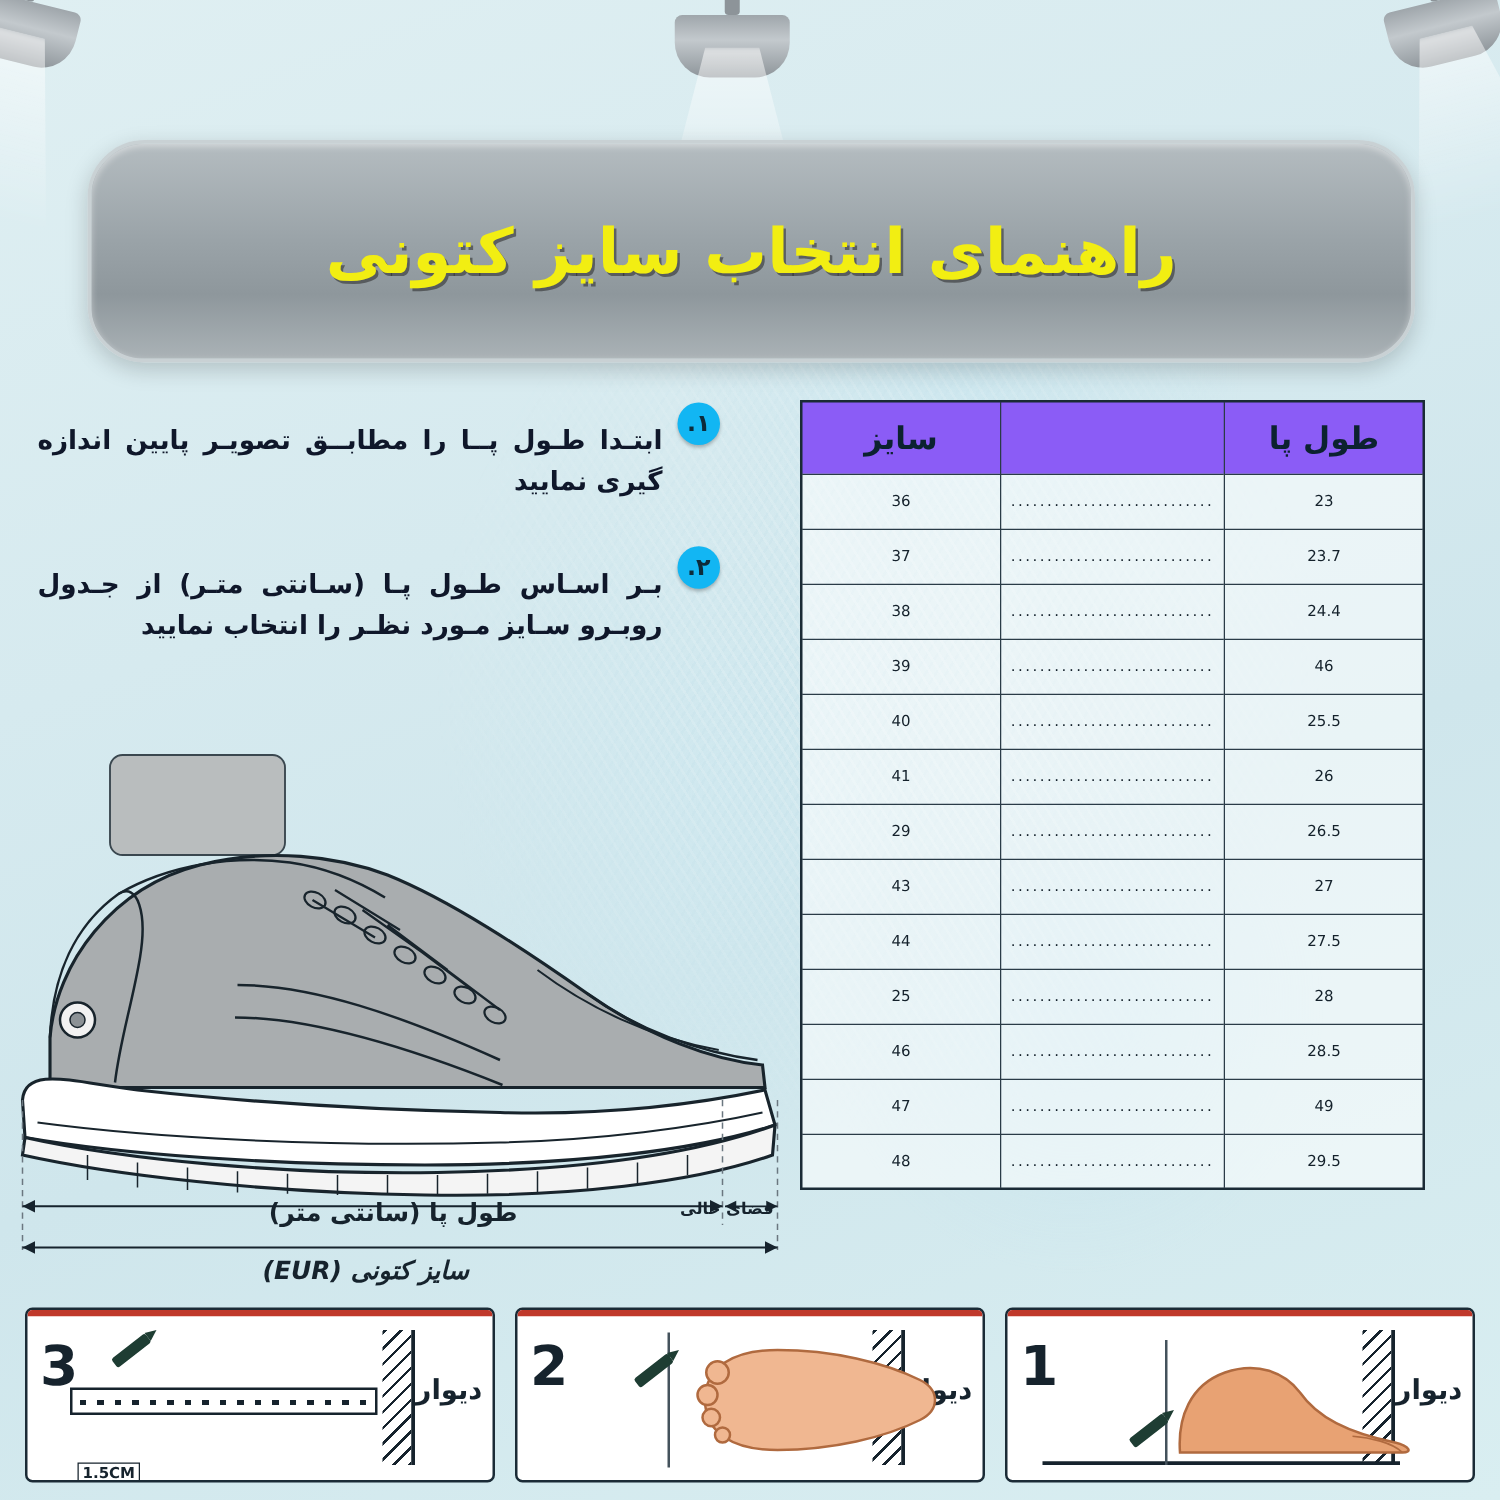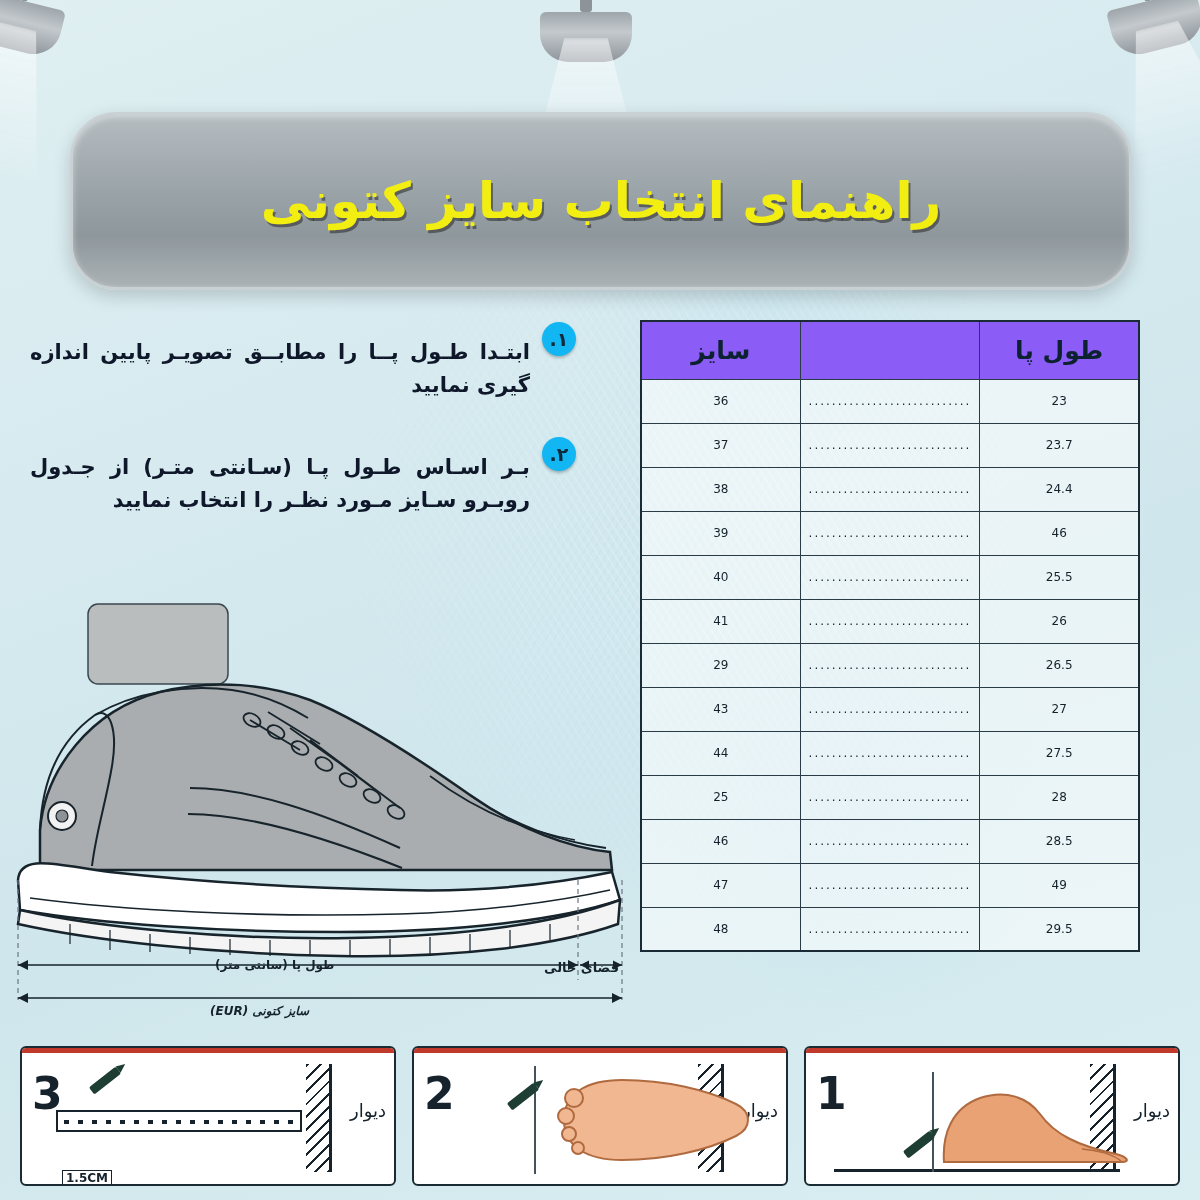--- a/index.html
+++ b/index.html
@@ -114,21 +114,21 @@
     font-size: 25px; font-weight: bold;
     height: 58px;
   }
   .col-len { width: 160px; }
   .col-dots { width: 180px; color: #1b2b36; letter-spacing: 2px; font-size: 18px; }
   .col-size { width: 160px; }
 
   
   .shoe-wrap { position: absolute; left: 0px; top: 580px; width: 640px; height: 450px; }
   .measure-caption {
-    position: absolute; font-size: 12px; font-weight: bold;
+    position: absolute; font-size: 20px; font-weight: bold;
     color: #16232d; direction: rtl; white-space: nowrap;
   }
   .cap-footlen { left: 215px; top: 958px; }
   .cap-empty  { left: 544px; top: 960px; font-size: 13px; }
   .cap-eur    { left: 210px; top: 1004px; font-style: italic; }
 
   
   .panels {
     position: absolute; left: 20px; bottom: 14px;
     width: 1160px; height: 140px;
@@ -144,21 +144,21 @@
   .panel .redline {
     position: absolute; top: 0; left: 0; right: 0; height: 5px; background: #c0392b;
   }
   .panel-num {
     position: absolute; left: 10px; top: 20px;
     font-size: 44px; font-weight: bold; color: #16232d;
     font-family: "DejaVu Sans", sans-serif;
   }
   .panel-wall-label {
     position: absolute; right: 8px; top: 52px;
-    font-size: 18px; font-weight: normal; color: #16232d; direction: rtl;
+    font-size: 22px; font-weight: bold; color: #16232d; direction: rtl;
   }
   .wall-hatch {
     position: absolute; right: 62px; top: 16px; width: 26px; height: 108px;
     border-right: 3px solid #16232d;
     background: repeating-linear-gradient(-45deg, #16232d 0 2px, transparent 2px 9px);
   }
   .ground-line {
     position: absolute; left: 28px; right: 58px; bottom: 12px; height: 3px; background: #16232d;
   }
   .pen {

